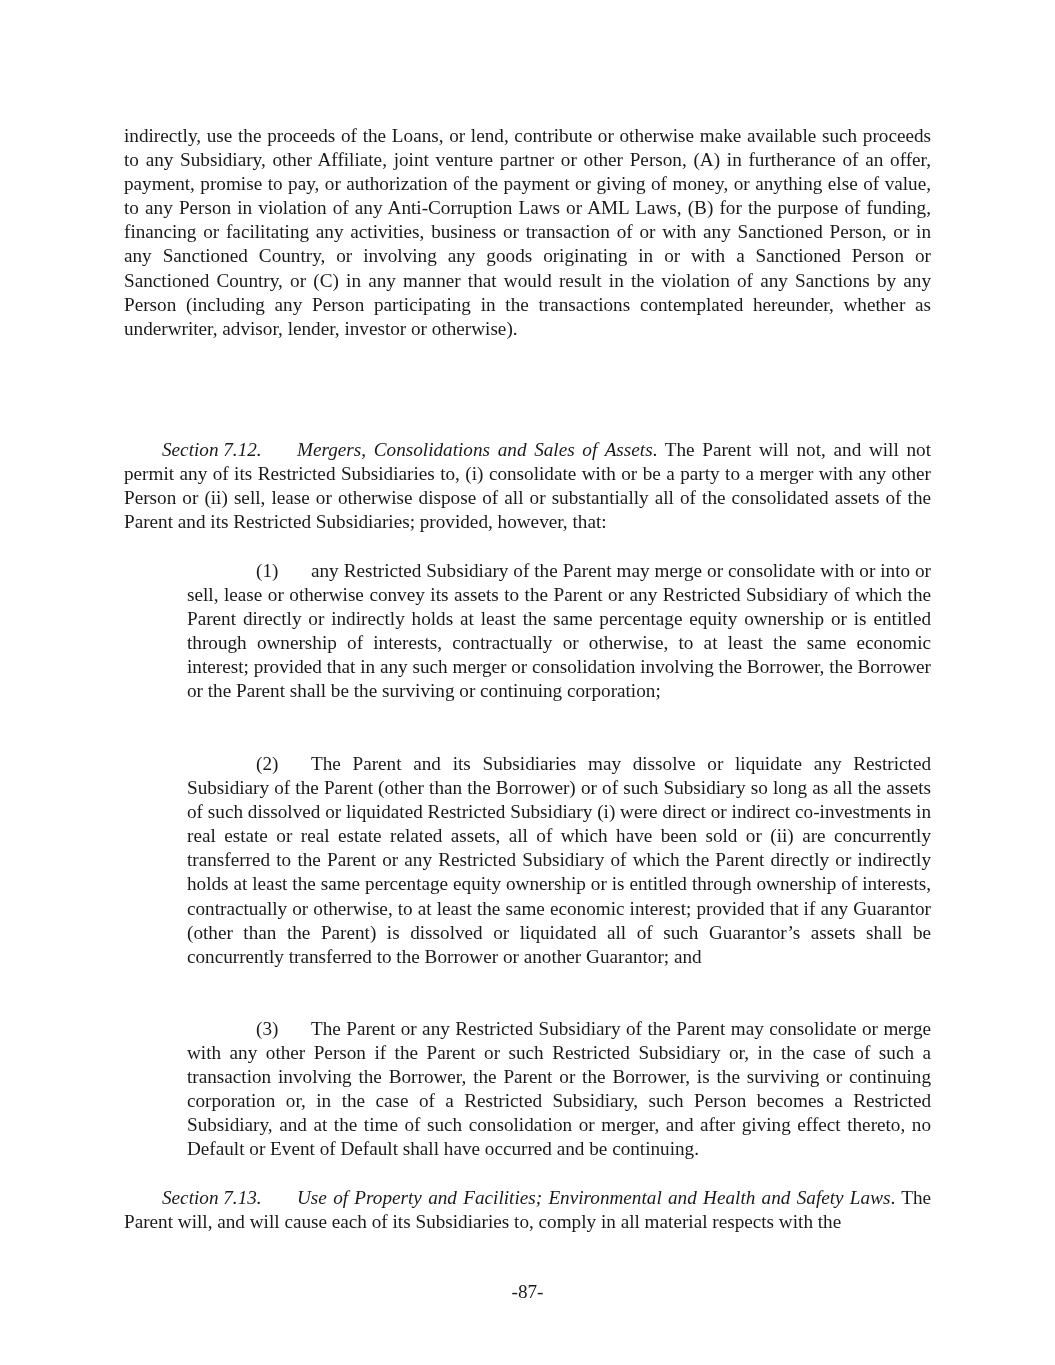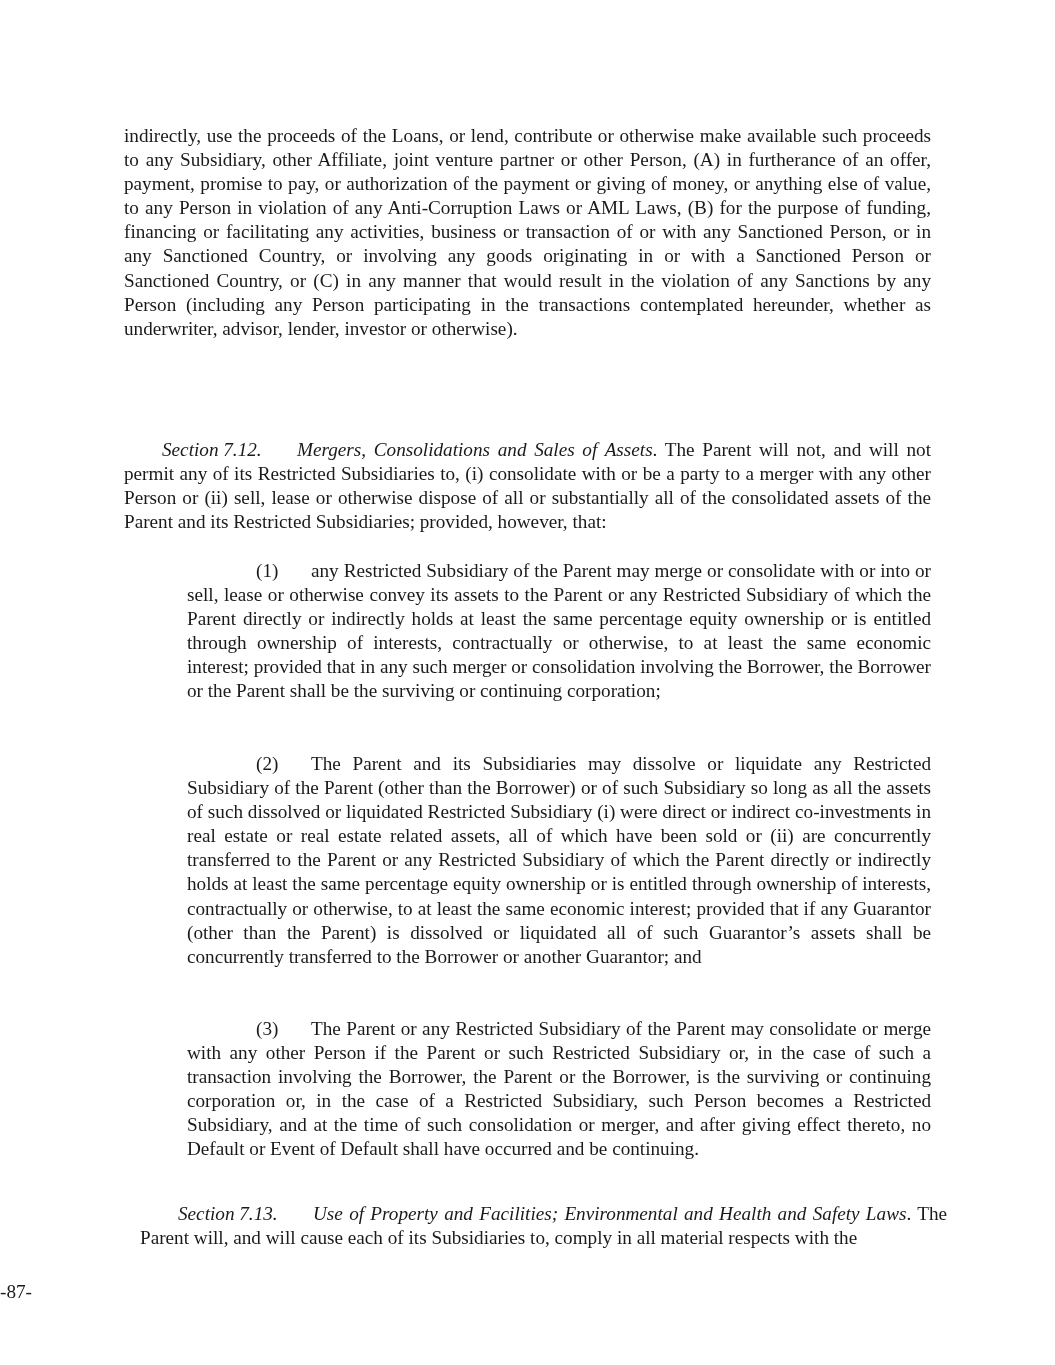--- a/index.html
+++ b/index.html
@@ -10,35 +10,35 @@
          text-align-last: left; }
   .body-para { left: 124px; width: 807px; }
   .sub-para { left: 187px; width: 744px; }
   .first-indent { text-indent: 38px; }
   .sub-indent { text-indent: 69px; }
   .sec-num { font-style: italic; display: inline-block; width: 135px; text-indent: 0; }
   .sec-title { font-style: italic; }
   .bold-italic { font-style: italic; font-weight: bold; }
   .it { }
   .lab { display: inline-block; width: 55px; text-indent: 0; }
-  .footer { position: absolute; top: 1281px; left: 0; width: 1055px; text-align: left;
+  .footer { position: absolute; top: 1281px; left: 0; width: 1055px; text-align: center;
             font-size: 19.2px; }
 </style>
 </head>
 <body>
 
 <div class="page">
 
   <p class="txt body-para" style="top:124px; margin:0;">indirectly, use the proceeds of the Loans, or lend, contribute or otherwise make available such proceeds to any Subsidiary, other Affiliate, joint venture partner or other Person, (A) in furtherance of an offer, payment, promise to pay, or authorization of the payment or giving of money, or anything else of value, to any Person in violation of any Anti-Corruption Laws or AML Laws, (B) for the purpose of funding, financing or facilitating any activities, business or transaction of or with any Sanctioned Person, or in any Sanctioned Country, or involving any goods originating in or with a Sanctioned Person or Sanctioned Country, or (C)  in any manner that would result in the violation of any Sanctions by any Person (including any Person participating in the transactions contemplated hereunder, whether as underwriter, advisor, lender, investor or otherwise).</p>
 
 
   <p class="txt body-para first-indent" style="top:438px; margin:0;"><span class="sec-num">Section 7.12.</span><span class="sec-title">Mergers, Consolidations and Sales of Assets</span><span>.</span><span>  The Parent will not, and will not permit any of its Restricted Subsidiaries to, (i) consolidate with or be a party to a merger with any other Person or (ii) sell, lease or otherwise dispose of all or substantially all of the consolidated assets of the Parent and its Restricted Subsidiaries; </span><span class="it">provided, however,</span><span> that:</span></p>
 
   <p class="txt sub-para sub-indent" style="top:559px; margin:0;"><span class="lab">(1)</span><span>any Restricted Subsidiary of the Parent may merge or consolidate with or into or sell, lease or otherwise convey its assets to the Parent or any Restricted Subsidiary of which the Parent directly or indirectly holds at least the same percentage equity ownership or is entitled through ownership of interests, contractually or otherwise, to at least the same economic interest; </span><span class="it">provided that</span><span> in any such merger or consolidation involving the Borrower, the Borrower or the Parent shall be the surviving or continuing corporation;</span></p>
 
   <p class="txt sub-para sub-indent" style="top:752px; margin:0;"><span class="lab">(2)</span><span>The Parent and its Subsidiaries may dissolve or liquidate any Restricted Subsidiary of the Parent (other than the Borrower) or of such Subsidiary so long as all the assets of such dissolved or liquidated Restricted Subsidiary (i) were direct or indirect co-investments in real estate or real estate related assets, all of which have been sold or (ii) are concurrently transferred to the Parent or any Restricted Subsidiary of which the Parent directly or indirectly holds at least the same percentage equity ownership or is entitled through ownership of interests, contractually or otherwise, to at least the same economic interest; </span><span class="it">provided that</span><span> if any Guarantor (other than the Parent) is dissolved or liquidated all of such Guarantor’s assets shall be concurrently transferred to the Borrower or another Guarantor; and</span></p>
 
   <p class="txt sub-para sub-indent" style="top:1017px; margin:0;"><span class="lab">(3)</span><span>The Parent or any Restricted Subsidiary of the Parent may consolidate or merge with any other Person if the Parent or such Restricted Subsidiary or, in the case of such a transaction involving the Borrower, the Parent or the Borrower, is the surviving or continuing corporation or, in the case of a Restricted Subsidiary, such Person becomes a Restricted Subsidiary, and at the time of such consolidation or merger, and after giving effect thereto, no Default or Event of Default shall have occurred and be continuing.</span></p>
 
-  <p class="txt body-para first-indent" style="top:1186px; margin:16px;"><span class="sec-num">Section 7.13.</span><span class="sec-title">Use of Property and Facilities; Environmental and Health and Safety Laws</span><span>.</span> <span>The Parent will, and will cause each of its Subsidiaries to, comply in all material respects with the</span></p>
+  <p class="txt body-para first-indent" style="top:1186px; margin:0;"><span class="sec-num">Section 7.13.</span><span class="sec-title">Use of Property and Facilities; Environmental and Health and Safety Laws</span><span>.</span> <span>The Parent will, and will cause each of its Subsidiaries to, comply in all material respects with the</span></p>
 
   <div class="footer">-87-</div>
 </div>
 
 </body></html>

